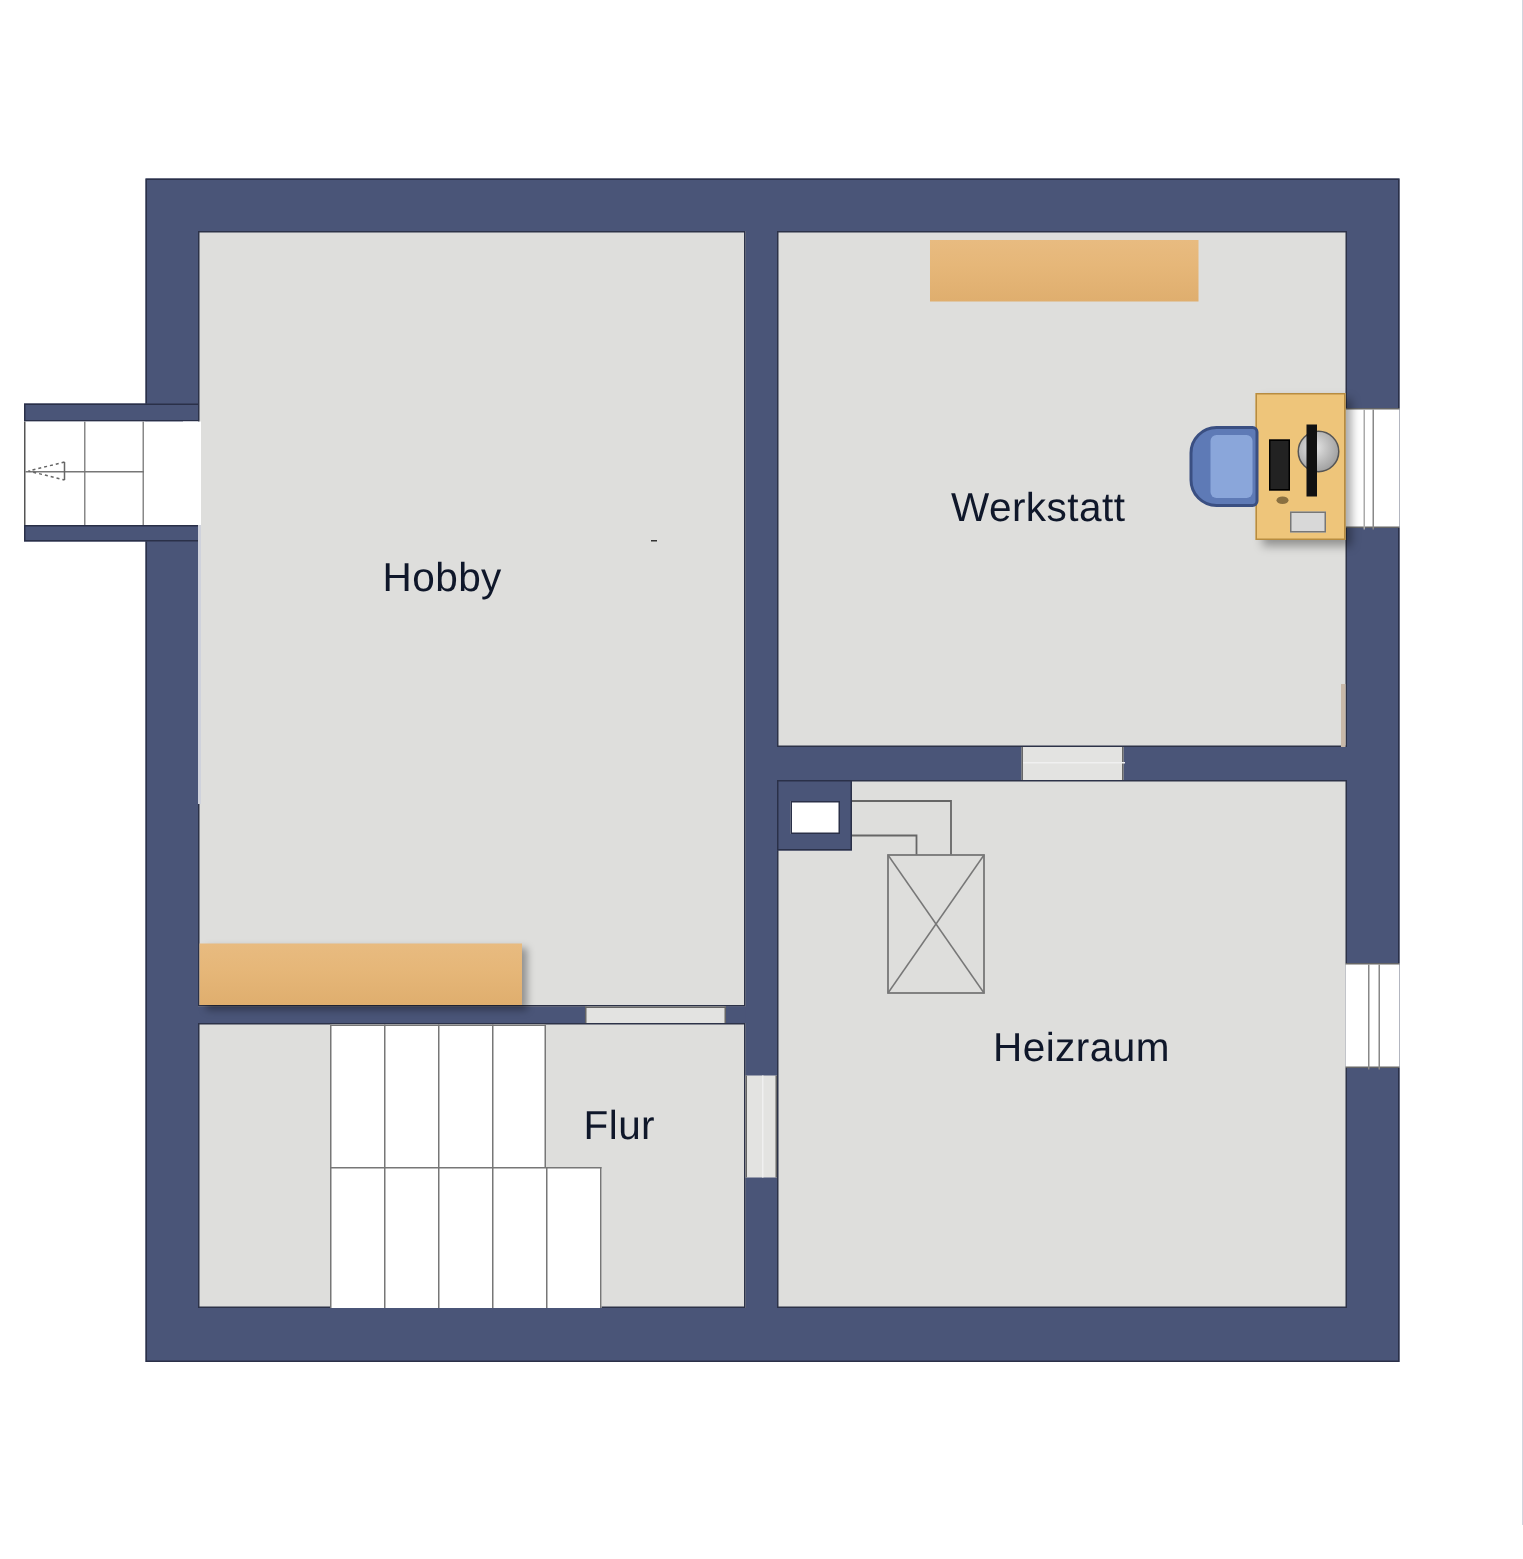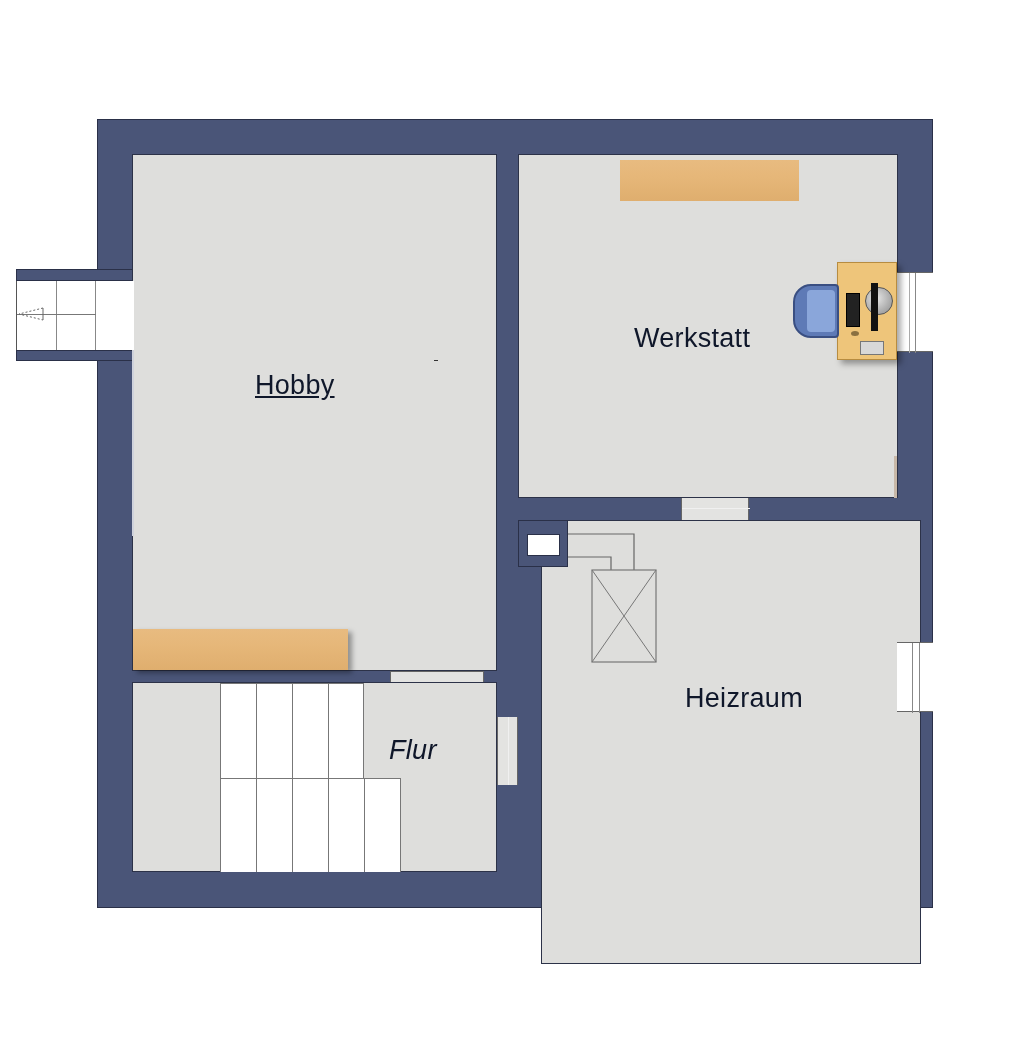--- a/index.html
+++ b/index.html
@@ -27,21 +27,21 @@
     <div class="abs" style="left:39px; top:0; width:1px; height:69px; background:#888;"></div>
     <div class="abs" style="left:78px; top:0; width:1px; height:69px; background:#888;"></div>
     <div class="abs" style="left:0; top:33px; width:79px; height:1px; background:#777;"></div>
     <svg class="abs" style="left:0; top:24px;" width="30" height="20" viewBox="0 0 30 20">
       <polyline points="26,3 2,9 26,15" fill="none" stroke="#666" stroke-width="1" stroke-dasharray="2,2"></polyline>
       <line x1="26" y1="3" x2="26" y2="15" stroke="#666" stroke-width="1"></line>
     </svg>
   </div>
 
   <div class="abs room" style="left:132px; top:154px; width:365px; height:517px;">
-    <span class="label" style="left:122px; top:215px;text-decoration:underline;">Hobby</span>
+    <span class="label" style="left:122px; top:215px;">Hobby</span>
     <div class="abs" style="left:301px; top:205px; width:4px; height:1px; background:#333;"></div>
   </div>
 
   <div class="abs opening" style="left:122px; top:281px; width:12px; height:69px; background:#fff;"></div>
   <div class="abs" style="left:132px; top:350px; width:2px; height:186px; background:#cfd2dc;"></div>
 
   <div class="abs shelf" style="left:133px; top:629px; width:215px; height:41px;"></div>
 
   <div class="abs room" style="left:518px; top:154px; width:380px; height:344px;">
     <span class="label" style="left:115px; top:168px;">Werkstatt</span>
@@ -59,21 +59,21 @@
     <div class="abs" style="left:8px; top:30px; width:14px; height:34px; background:#222; border:1px solid #000;"></div>
     <div class="abs" style="left:27px; top:24px; width:28px; height:28px; border-radius:50%; background:radial-gradient(circle at 40% 40%, #e5e5e5, #8a8a8a); border:1px solid #555;"></div>
     <div class="abs" style="left:33px; top:20px; width:7px; height:48px; background:#111;"></div>
     <div class="abs" style="left:13px; top:68px; width:8px; height:5px; border-radius:50%; background:#8a7040;"></div>
     <div class="abs" style="left:22px; top:78px; width:24px; height:14px; background:#d8d8d8; border:1px solid #777;"></div>
   </div>
   <div class="abs" style="left:793px; top:284px; width:46px; height:54px; border-radius:18px 4px 4px 18px; background:#5e7ab6; border:2px solid #3a4f82;">
     <div class="abs" style="left:12px; top:4px; width:28px; height:42px; background:#8aa6da; border-radius:4px;"></div>
   </div>
 
-  <div class="abs room" style="left:518px; top:520px; width:380px; height:444px;margin-left:23px;">
+  <div class="abs room" style="left:518px; top:520px; width:380px; height:352px;">
     <span class="label" style="left:143px; top:162px;">Heizraum</span>
   </div>
 
   <div class="abs opening" style="left:681px; top:498px; width:68px; height:22px; border-left:1px solid #666; border-right:1px solid #666;">
     <div class="abs" style="left:0; top:10px; width:68px; height:1px; background:#f0f0f0;"></div>
   </div>
 
   <div class="abs wall" style="left:518px; top:520px; width:50px; height:47px; border:1px solid #2a3048;">
     <div class="abs window" style="left:8px; top:13px; width:33px; height:22px; border:1px solid #2a3048;"></div>
   </div>
@@ -87,21 +87,21 @@
     <rect x="1" y="1" width="64" height="92" fill="none" stroke="#777" stroke-width="1.2"></rect>
     <line x1="1" y1="1" x2="65" y2="93" stroke="#777" stroke-width="1"></line>
     <line x1="65" y1="1" x2="1" y2="93" stroke="#777" stroke-width="1"></line>
   </svg>
 
   <div class="abs window" style="left:897px; top:642px; width:36px; height:70px; border-top:1px solid #666; border-bottom:1px solid #666;">
     <div class="abs" style="left:15px; top:0; width:1px; height:70px; background:#888;"></div>
     <div class="abs" style="left:22px; top:0; width:1px; height:70px; background:#888;"></div>
   </div>
 
-  <div class="abs room" style="left:132px; top:682px; width:365px; height:190px;font-style:italic;">
+  <div class="abs room" style="left:132px; top:682px; width:365px; height:190px;">
     <span class="label" style="left:256px; top:52px;">Flur</span>
   </div>
 
   <div class="abs opening" style="left:390px; top:671px; width:94px; height:11px; border-left:1px solid #666; border-right:1px solid #666; border-top:1px solid #666;"></div>
 
   <div class="abs wall" style="left:484px; top:671px; width:13px; height:11px;"></div>
 
   <div class="abs opening" style="left:497px; top:717px; width:21px; height:68px; border-left:1px solid #666; border-right:1px solid #666;">
     <div class="abs" style="left:10px; top:0; width:1px; height:68px; background:#f0f0f0;"></div>
   </div>

